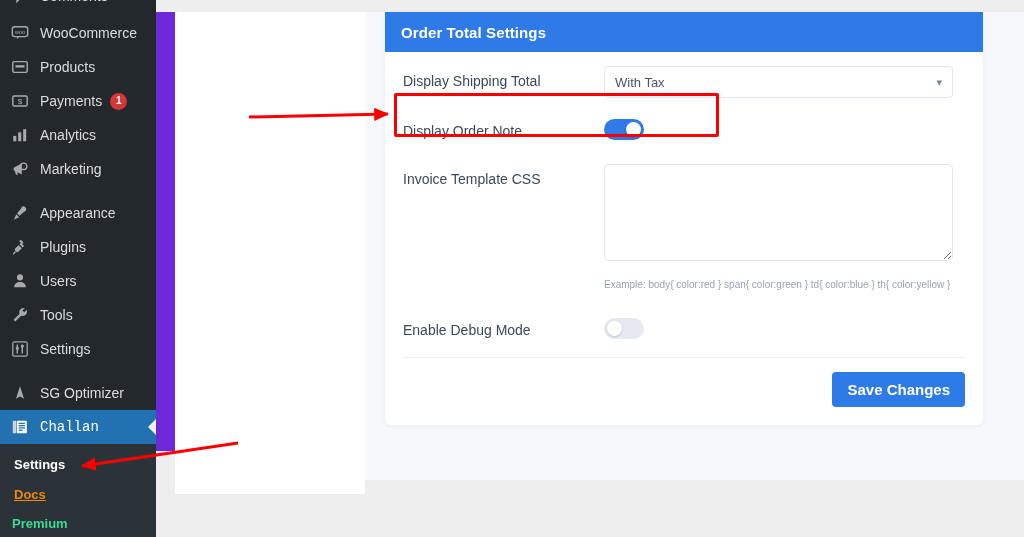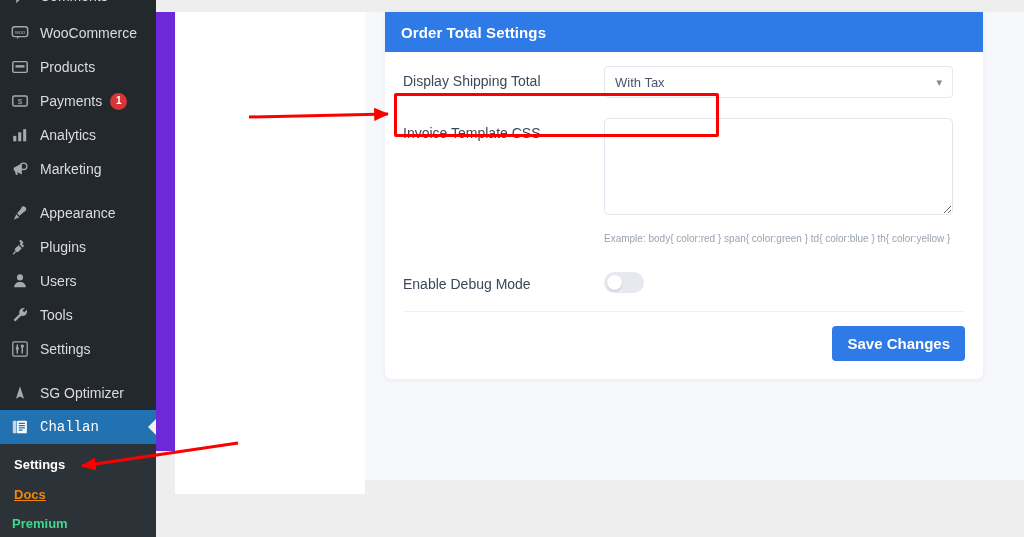--- a/index.html
+++ b/index.html
@@ -392,20 +392,28 @@
               <div class="select-wrap">
                 <select class="ctl-select">
                   <option>With Tax</option>
                   <option>Without Tax</option>
                 </select>
                 <span class="select-chev">▾</span>
               </div>
             </div>
           </div>
 
+          <div class="form-row" style="padding-top:18px;">
+            <div class="f-label">Display Order Note</div>
+            <div class="f-control">
+              <span class="switch on">
+                <span class="knob"></span>
+              </span>
+            </div>
+          </div>
 
           <div class="form-row" style="padding-top:20px;">
             <div class="f-label">Invoice Template CSS</div>
             <div class="f-control">
               <textarea class="ctl-textarea" placeholder="" style=""></textarea>
               <div class="help-text">Example: body{ color:red } span{ color:green } td{ color:blue } th{ color:yellow }</div>
             </div>
           </div>
 
           <div class="form-row" style="padding-top:22px;">

